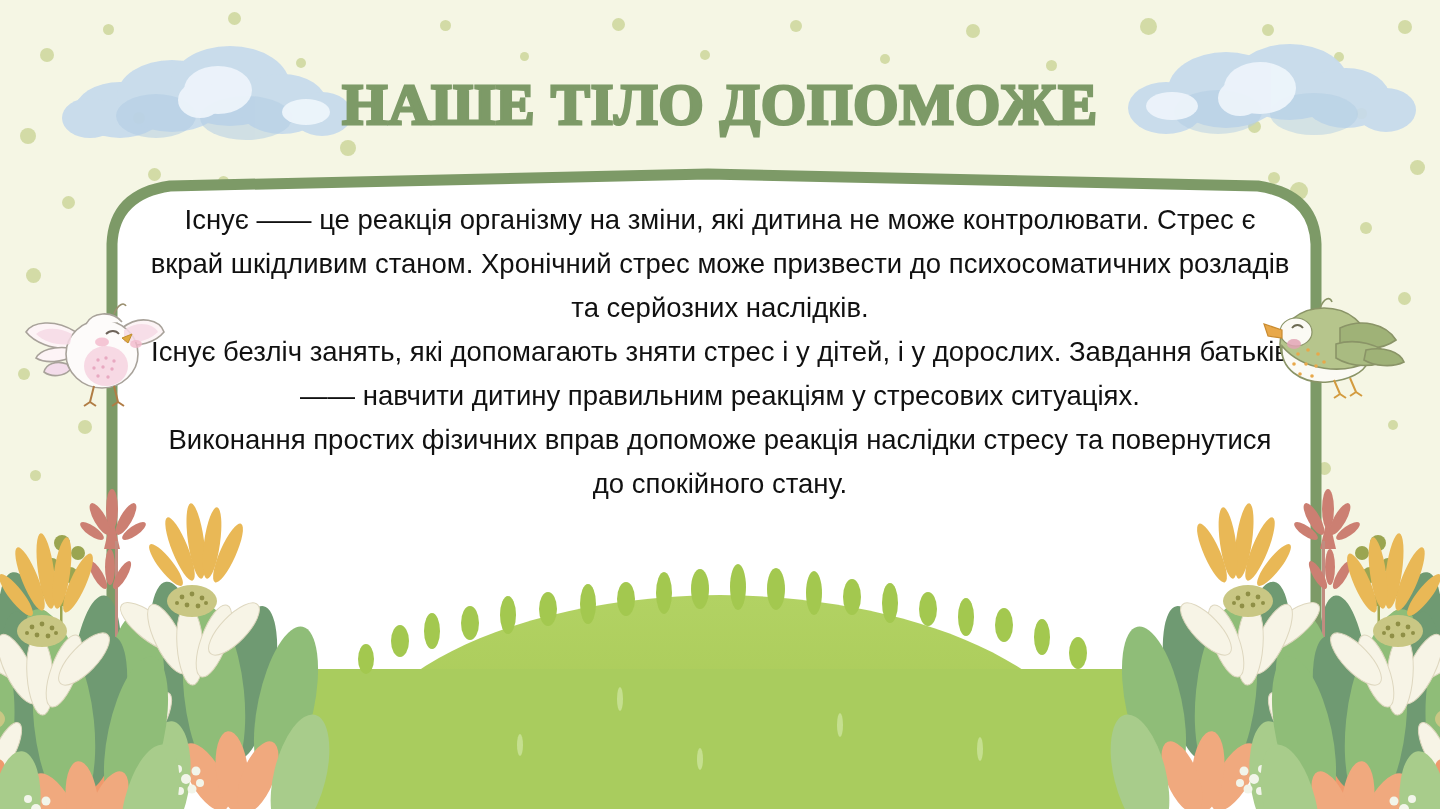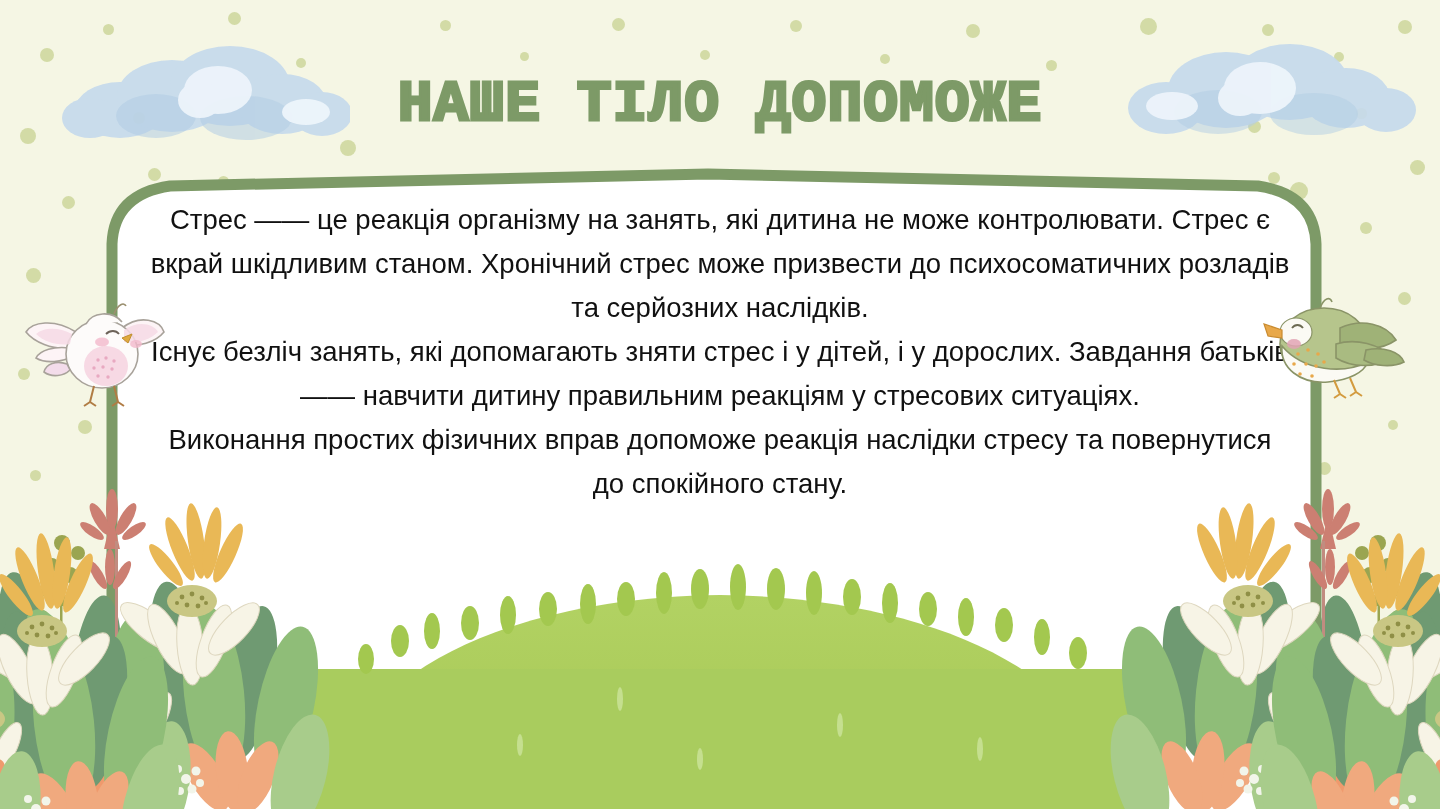--- a/index.html
+++ b/index.html
@@ -39,21 +39,21 @@
     pointer-events: none;
   }
 
   
   .title {
     position: absolute;
     left: 0;
     right: 0;
     top: 76px;
     text-align: center;
-    font-family: Liberation Mono, monospace;
+    font-family: Liberation Serif, serif;
     font-weight: bold;
     font-size: 58px;
     letter-spacing: 1px;
     color: #7d9a67;
     line-height: 1.0;
     z-index: 6;
     -webkit-text-stroke: 3px #7d9a67;
   }
 
   
@@ -215,21 +215,21 @@
 
   <div class="title">НАШЕ ТІЛО ДОПОМОЖЕ</div>
 
   <div class="card-wrap">
     <svg class="card-svg" viewBox="0 0 1216 640" preserveAspectRatio="none">
       <path d="M 4 680 L 4 84 Q 6 34 62 26 L 600 14 L 1150 26 Q 1206 34 1208 84 L 1208 680 Z" fill="#ffffff" stroke="#7d9a67" stroke-width="11" stroke-linejoin="round"></path>
     </svg>
   </div>
 
   <div class="card-text">
-    <p>Стрес  —— це реакція організму на занять, які дитина не може контролювати. Стрес є вкрай шкідливим станом. Хронічний стрес може призвести до психосоматичних розладів та серйозних наслідків.</p>
+    <p>Існує  —— це реакція організму на зміни, які дитина не може контролювати. Стрес є вкрай шкідливим станом. Хронічний стрес може призвести до психосоматичних розладів та серйозних наслідків.</p>
     <p>Існує безліч занять, які допомагають зняти стрес і у дітей, і у дорослих. Завдання батьків —— навчити дитину правильним реакціям у стресових ситуаціях.</p>
     <p>Виконання простих фізичних вправ допоможе реакція наслідки стресу та повернутися до спокійного стану.</p>
   </div>
 
   <div class="meadow">
     <svg width="1440" height="260" viewBox="0 0 1440 260">
       <defs>
         <linearGradient id="gr" x1="0" y1="0" x2="0" y2="1">
           <stop offset="0%" stop-color="#b2d263"></stop>
           <stop offset="100%" stop-color="#a5c653"></stop>

